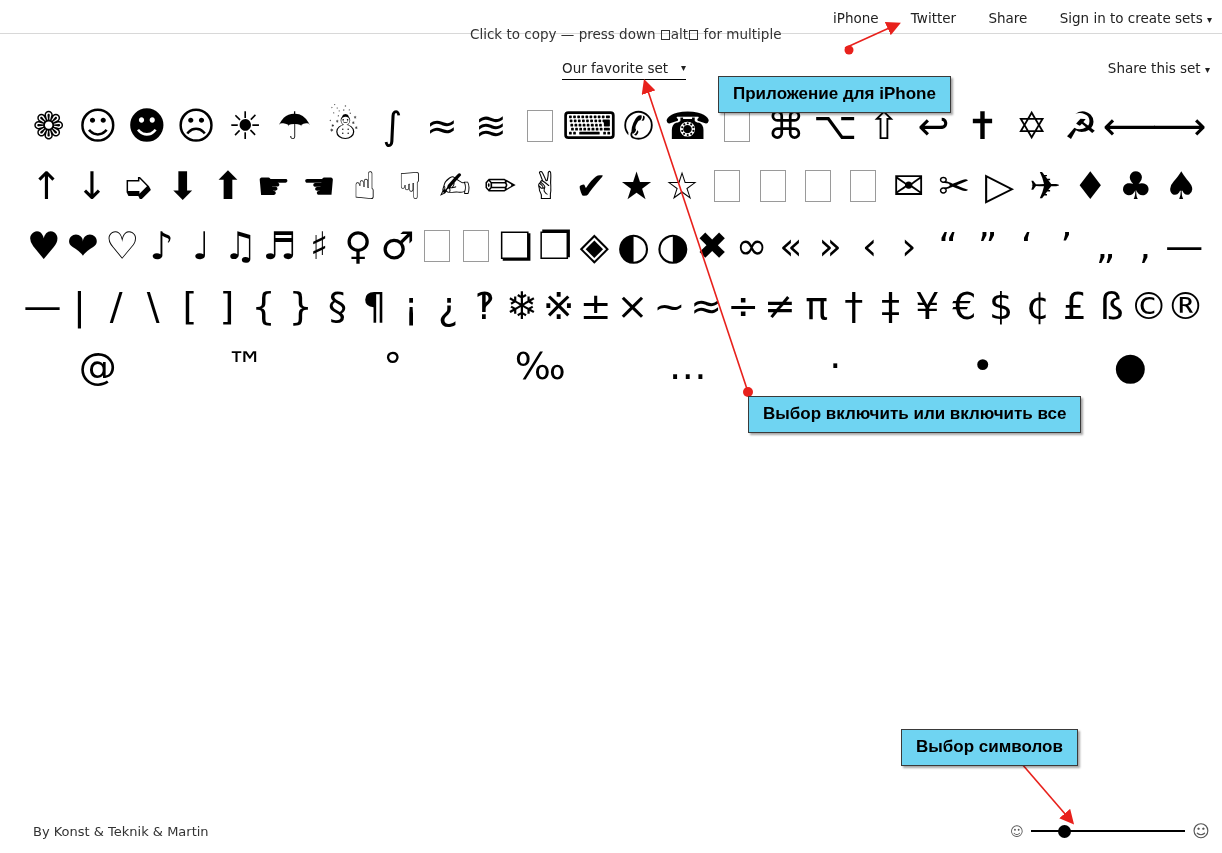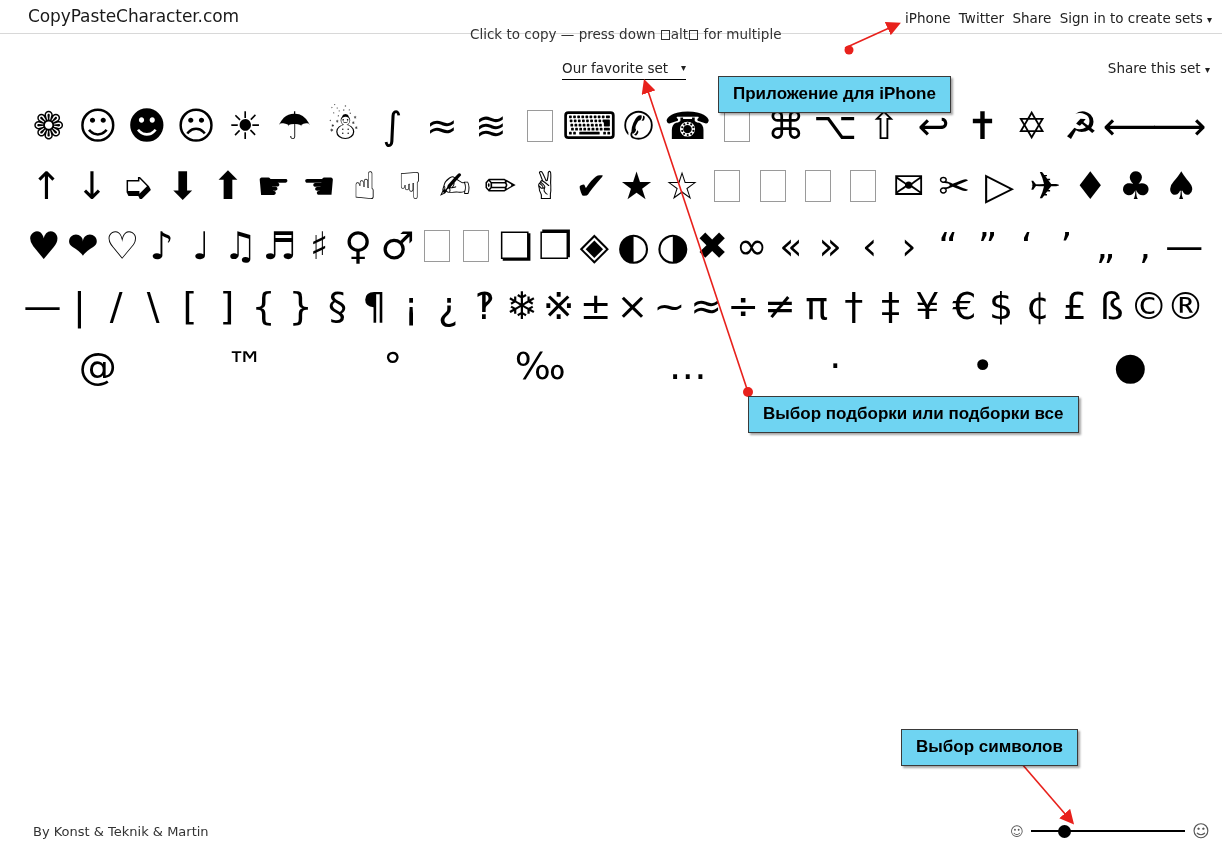--- a/index.html
+++ b/index.html
@@ -50,21 +50,21 @@
     margin: 0 1px;
   }
   #nav {
     position: absolute;
     right: 10px; top: 10px;
     font-size: 13.5px;
     color: #222;
     white-space: nowrap;
   }
   #nav .nav-item {
-    margin-left: 4px;
+    margin-left: 28px;
     cursor: pointer;
   }
   #nav .nav-item:first-child { margin-left: 12px; }
   .caret { font-size: 10px; }
 
   
   #set-select {
     position: absolute;
     left: 562px; top: 60px;
     width: 124px;
@@ -179,21 +179,20 @@
     margin-left: -6.5px;
     border-radius: 50%;
     background: #000;
     cursor: pointer;
   }
 </style>
 </head>
 <body>
 
 <div id="header">
-  <div id="site-title">CopyPasteCharacter.com</div>
 
   <div id="hint">
     <span>Click to copy — press down </span><span class="kbd-box"></span><span>alt</span><span class="kbd-box"></span><span> for multiple</span>
   </div>
 
   <div id="nav">
     <span class="nav-item">iPhone</span>
     <span class="nav-item">Twitter</span>
     <span class="nav-item">Share</span>
     <span class="nav-item"><span>Sign in to create sets</span> <span class="caret">▾</span></span>
@@ -370,21 +369,21 @@
   <circle cx="849" cy="50" r="4.5" fill="#e8211c"></circle>
 
   <line x1="748" y1="392" x2="645" y2="82" stroke="#e8211c" stroke-width="1.6" marker-end="url(#ah)"></line>
   <circle cx="748" cy="392" r="5" fill="#e8211c"></circle>
 
   <line x1="1003" y1="742" x2="1072" y2="822" stroke="#e8211c" stroke-width="1.6" marker-end="url(#ah)"></line>
   <circle cx="1003" cy="742" r="4.5" fill="#e8211c"></circle>
 </svg>
 
 <div class="callout" id="callout-iphone">Приложение для iPhone</div>
-<div class="callout" id="callout-set">Выбор подборки или подборки все</div>
+<div class="callout" id="callout-set">Выбор включить или включить все</div>
 <div class="callout" id="callout-size">Выбор символов</div>
 
 <div id="footer-credit">By Konst &amp; Teknik &amp; Martin</div>
 
 <div id="size-slider">
   <span class="face-small">☺</span>
   <div id="slider-track">
     <div id="slider-knob" style="left: 22%;"></div>
   </div>
   <span class="face-big">☺</span>

